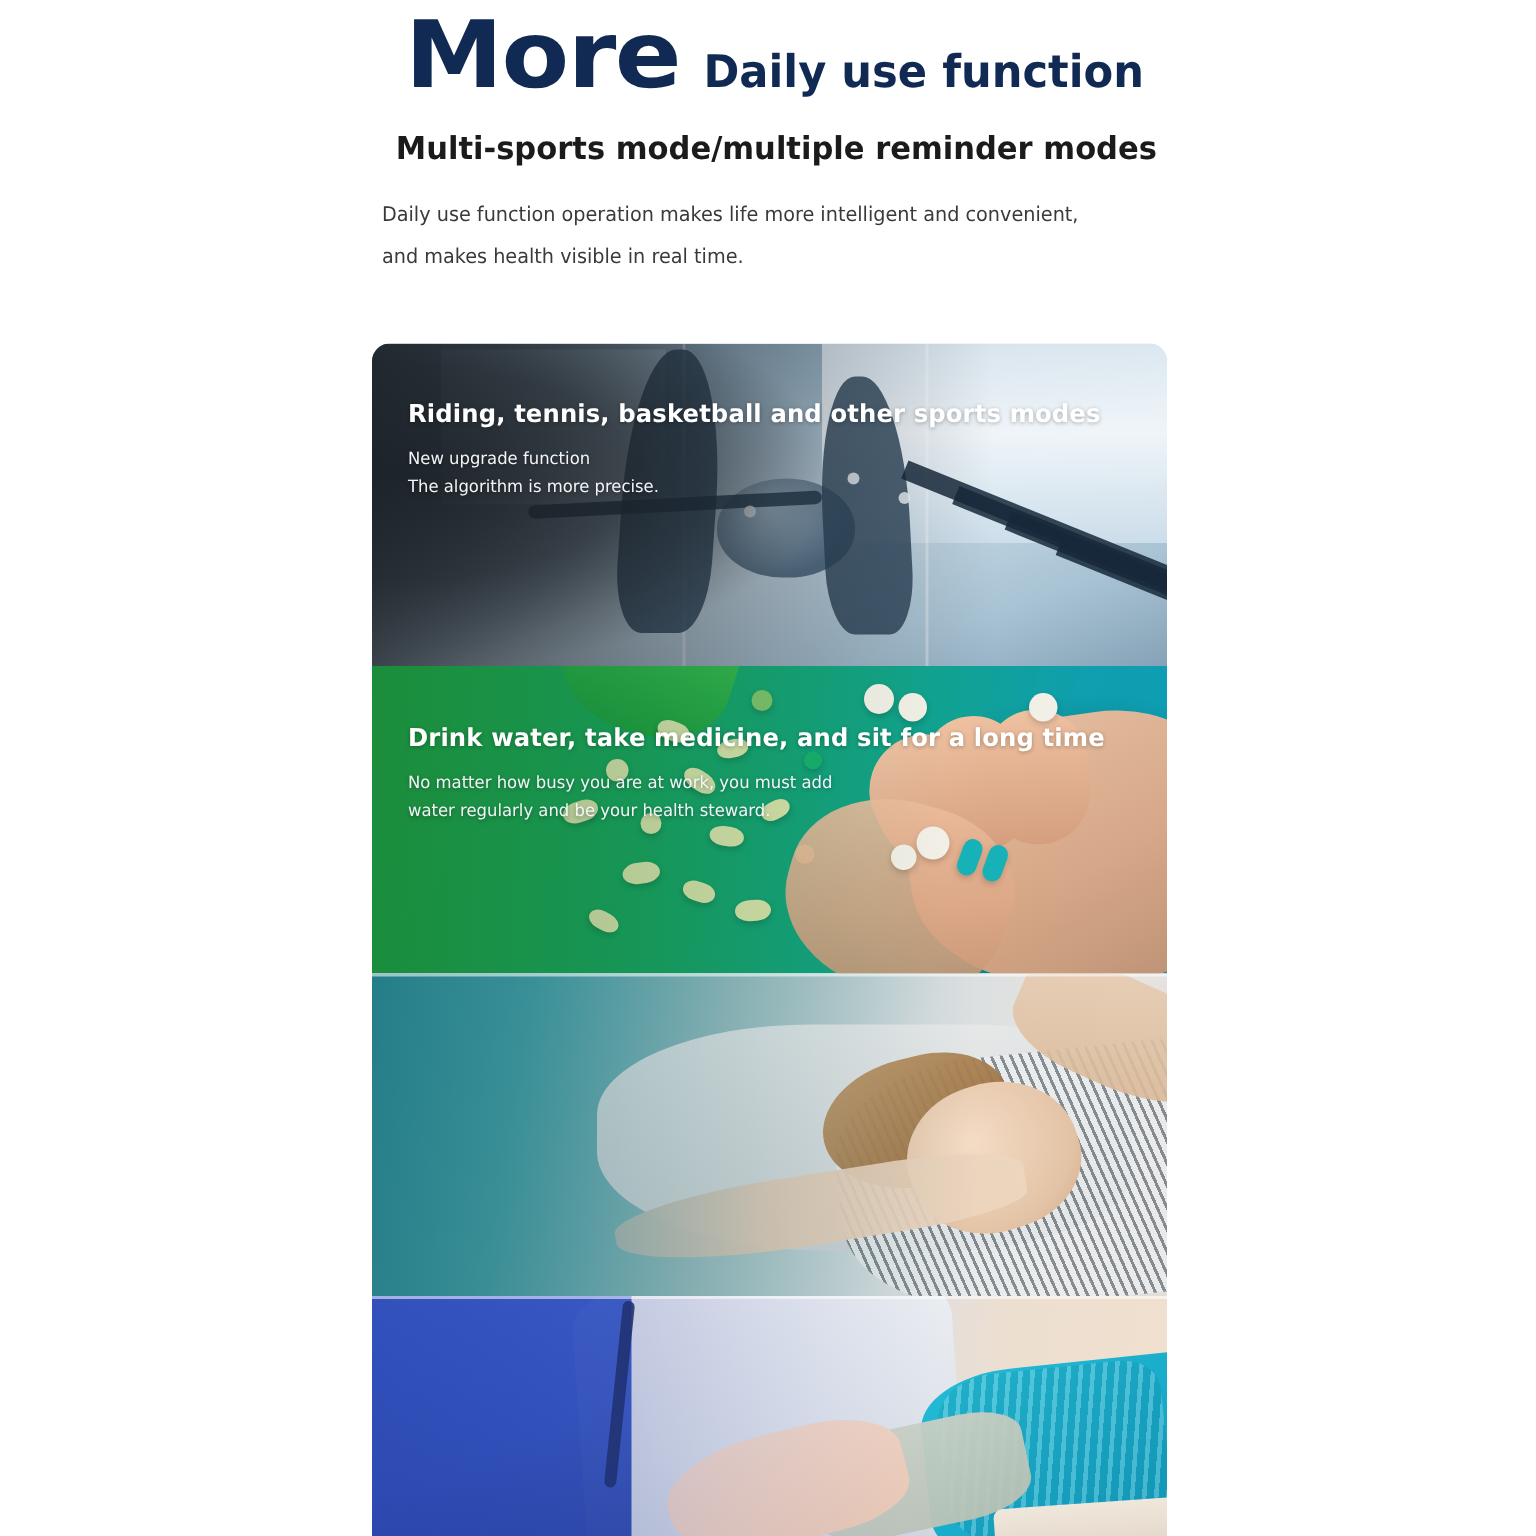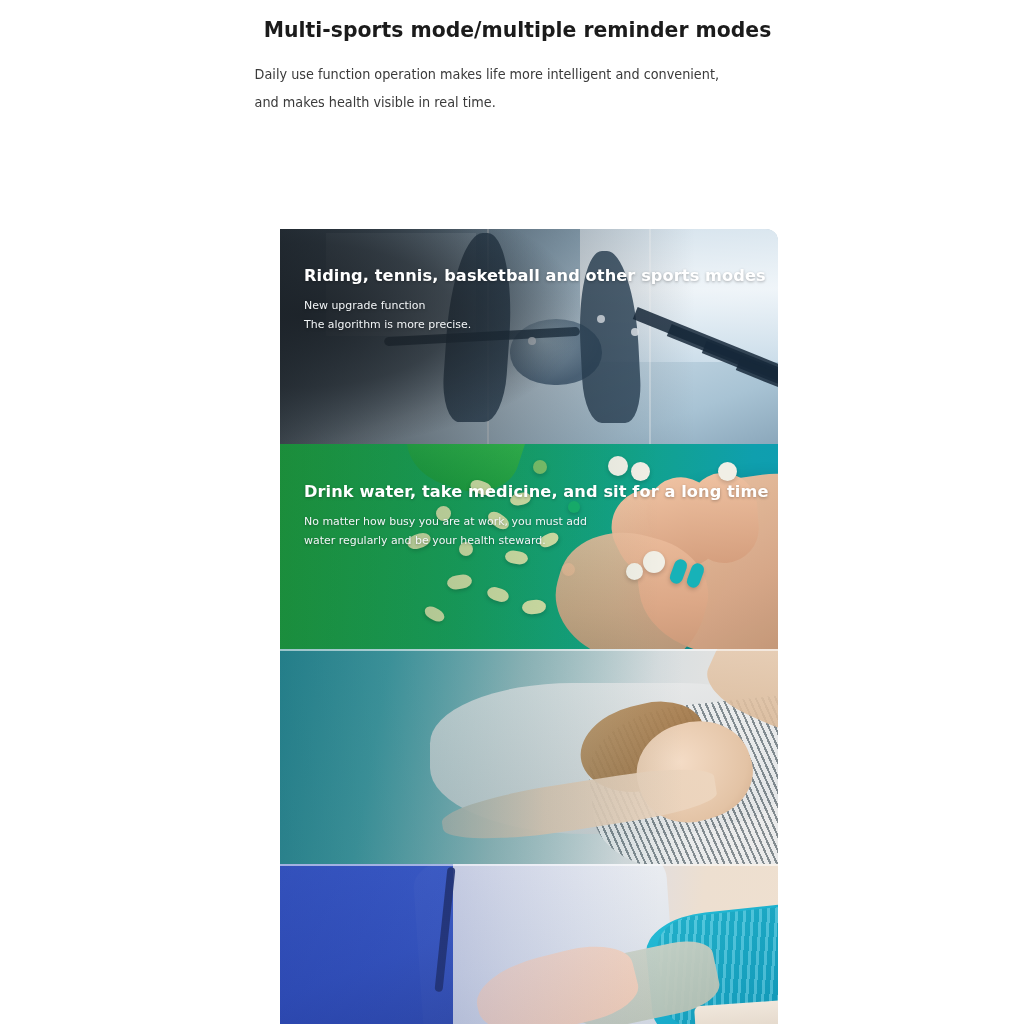--- a/index.html
+++ b/index.html
@@ -78,21 +78,20 @@
     top: 229px;
     width: 530px;
     height: 795px;
     border-radius: 12px 12px 0 0;
     overflow: hidden;
   }
   .panel {
     position: relative;
     width: 576px;
     overflow: hidden;
-    margin-left: 32px;
   }
   .panel .art {
     position: absolute;
     inset: 0;
   }
   .panel .scrim {
     position: absolute;
     inset: 0;
   }
   .panel .copy {
@@ -348,20 +347,24 @@
   .divider {
     position: absolute; left: 0; right: 0; height: 2px;
     background: rgba(255,255,255,0.55);
     z-index: 7;
   }
 </style>
 </head>
 <body>
 
 <div class="header">
+  <div class="title-row">
+    <span class="title-more">More</span>
+    <span class="title-sub">Daily use function</span>
+  </div>
   <div class="headline">Multi-sports mode/multiple reminder modes</div>
   <div class="desc">
     <span class="line">Daily use function operation makes life more intelligent and convenient,</span>
     <span class="line">and makes health visible in real time.</span>
   </div>
 </div>
 
 <div class="stack">
 
   <div class="panel" id="panel-sports">

